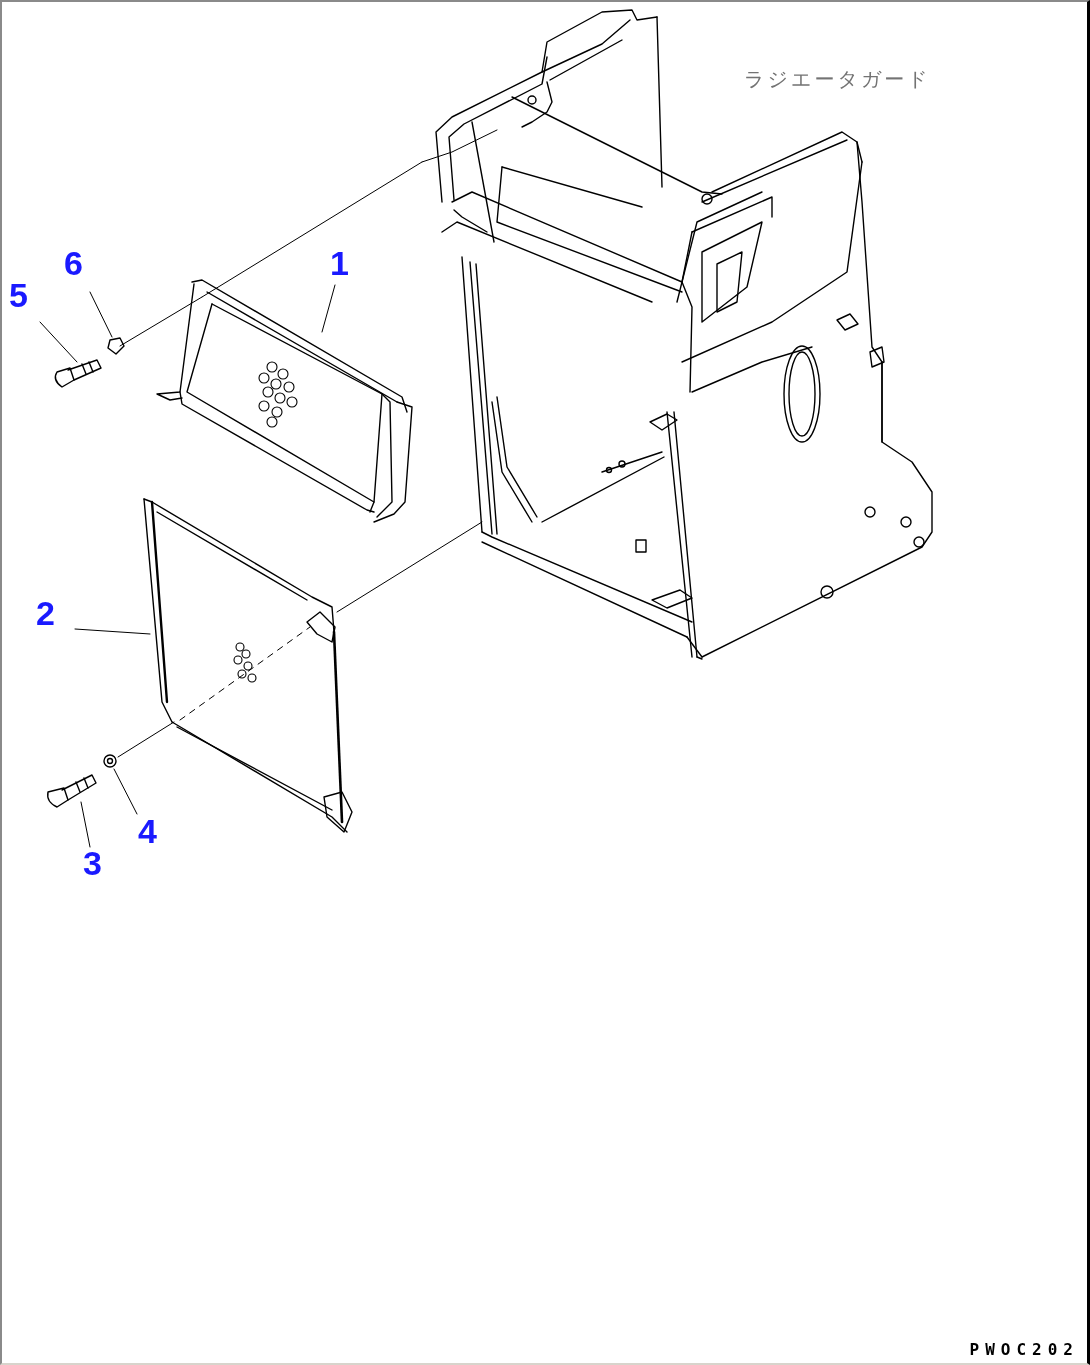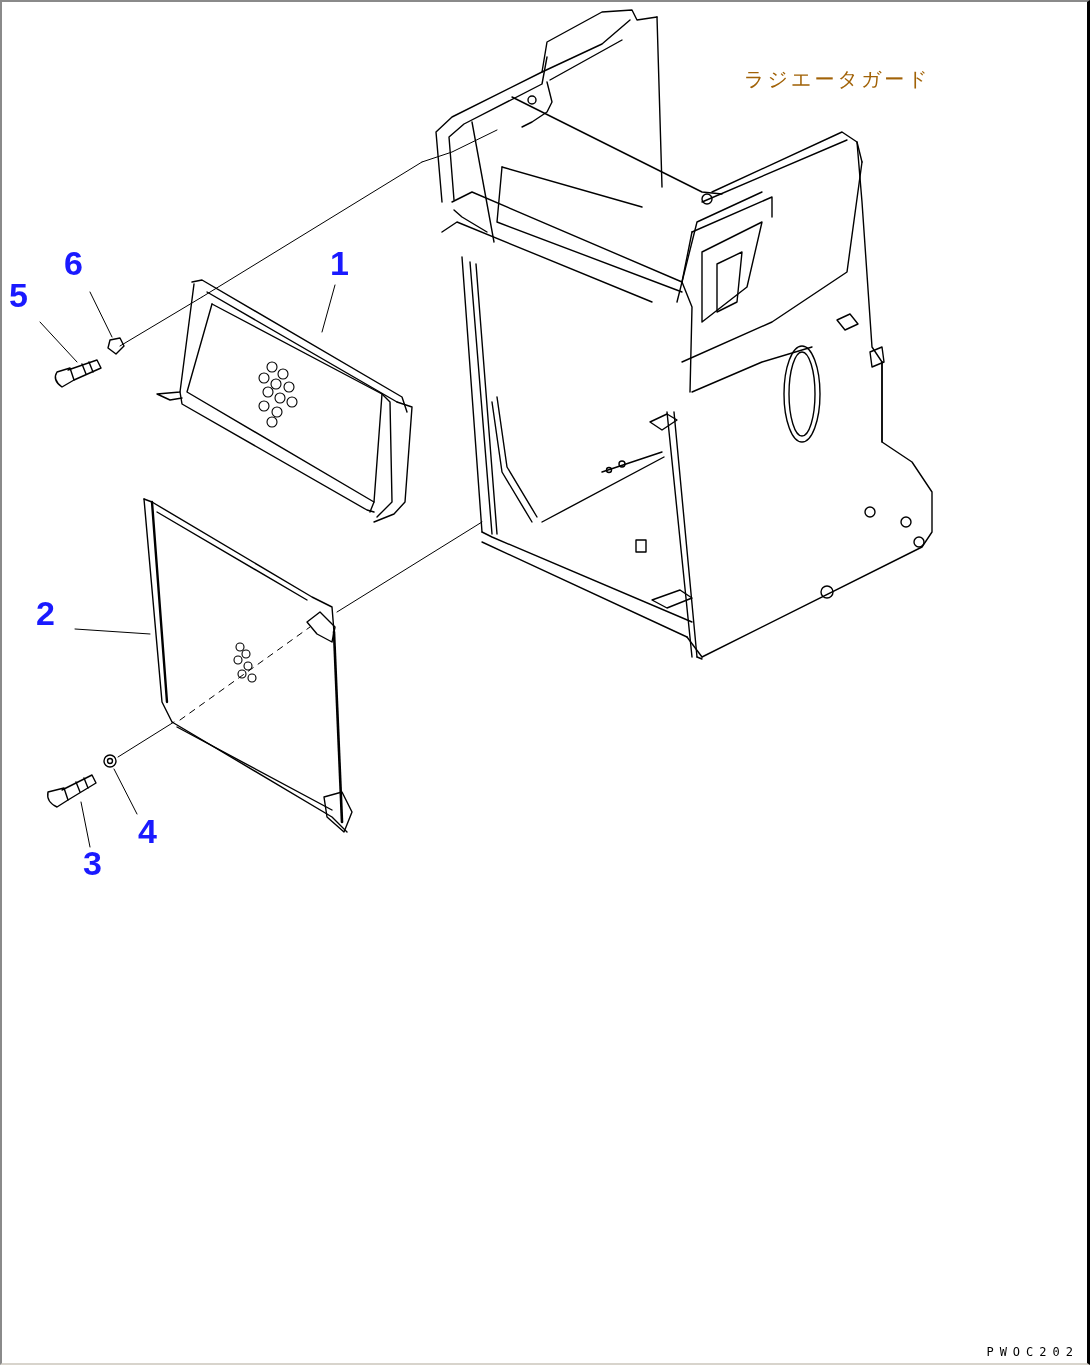--- a/index.html
+++ b/index.html
@@ -11,28 +11,28 @@
     border-right: 3px solid #000000; border-bottom: 2px solid #d8d4cc;
     background: #ffffff;
   }
   svg.drawing { position: absolute; left: 0; top: 0; }
   .callout {
     position: absolute; font-family: "Liberation Sans", "DejaVu Sans", sans-serif;
     font-weight: bold; font-size: 34px; color: #1a1aff; line-height: 1;
   }
   .title-jp, .title-en {
     position: absolute; font-family: Liberation Mono, monospace;
-    color: #a16207; white-space: nowrap; letter-spacing: 3px;
+    color: #737373; white-space: nowrap; letter-spacing: 3px;
   }
   .title-jp { left: 742px; top: 64px; font-size: 20px; }
   .title-en { left: 726px; top: 94px; font-size: 23px; }
   .drawing-code {
     position: absolute; right: 8px; bottom: 4px;
     font-family: "DejaVu Sans Mono", "Liberation Mono", monospace;
-    font-size: 12px; letter-spacing: 6px; color: #000;
+    font-size: 16px; letter-spacing: 6px; color: #000; font-weight: bold;
   }
 </style>
 </head>
 <body>
 
 <div class="frame">
 
   <svg class="drawing" width="1090" height="1365" viewBox="0 0 1090 1365" fill="none" stroke="#000" stroke-width="1.4" stroke-linejoin="round" stroke-linecap="round">
 
     <g>

